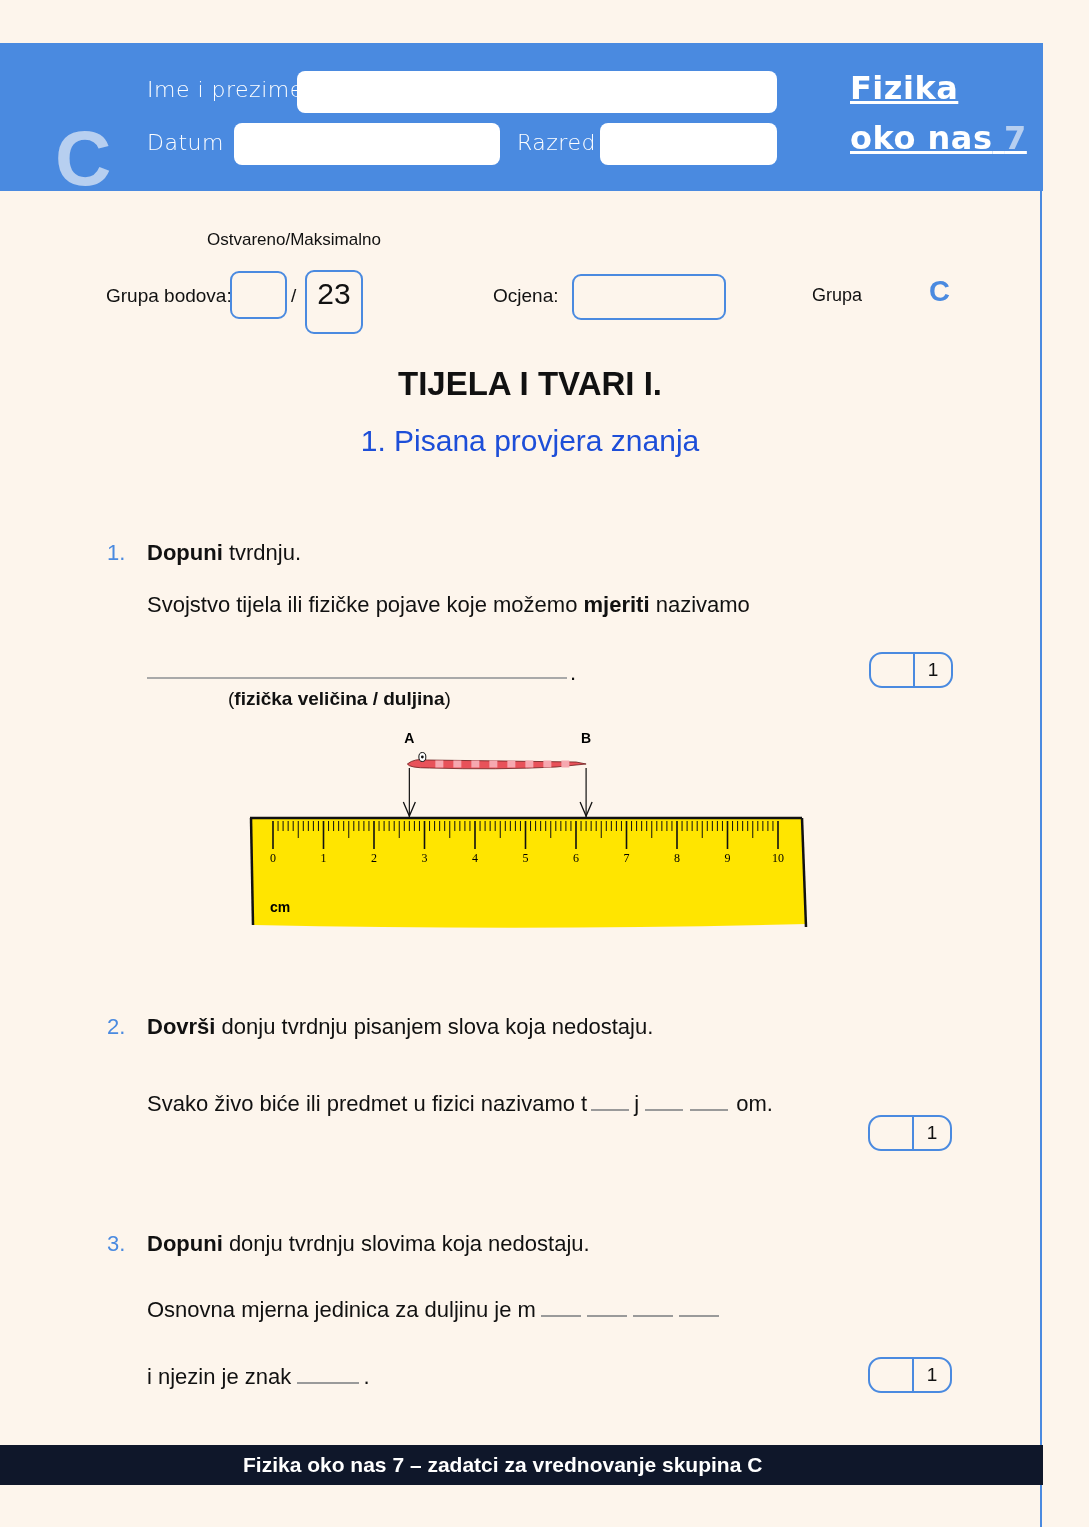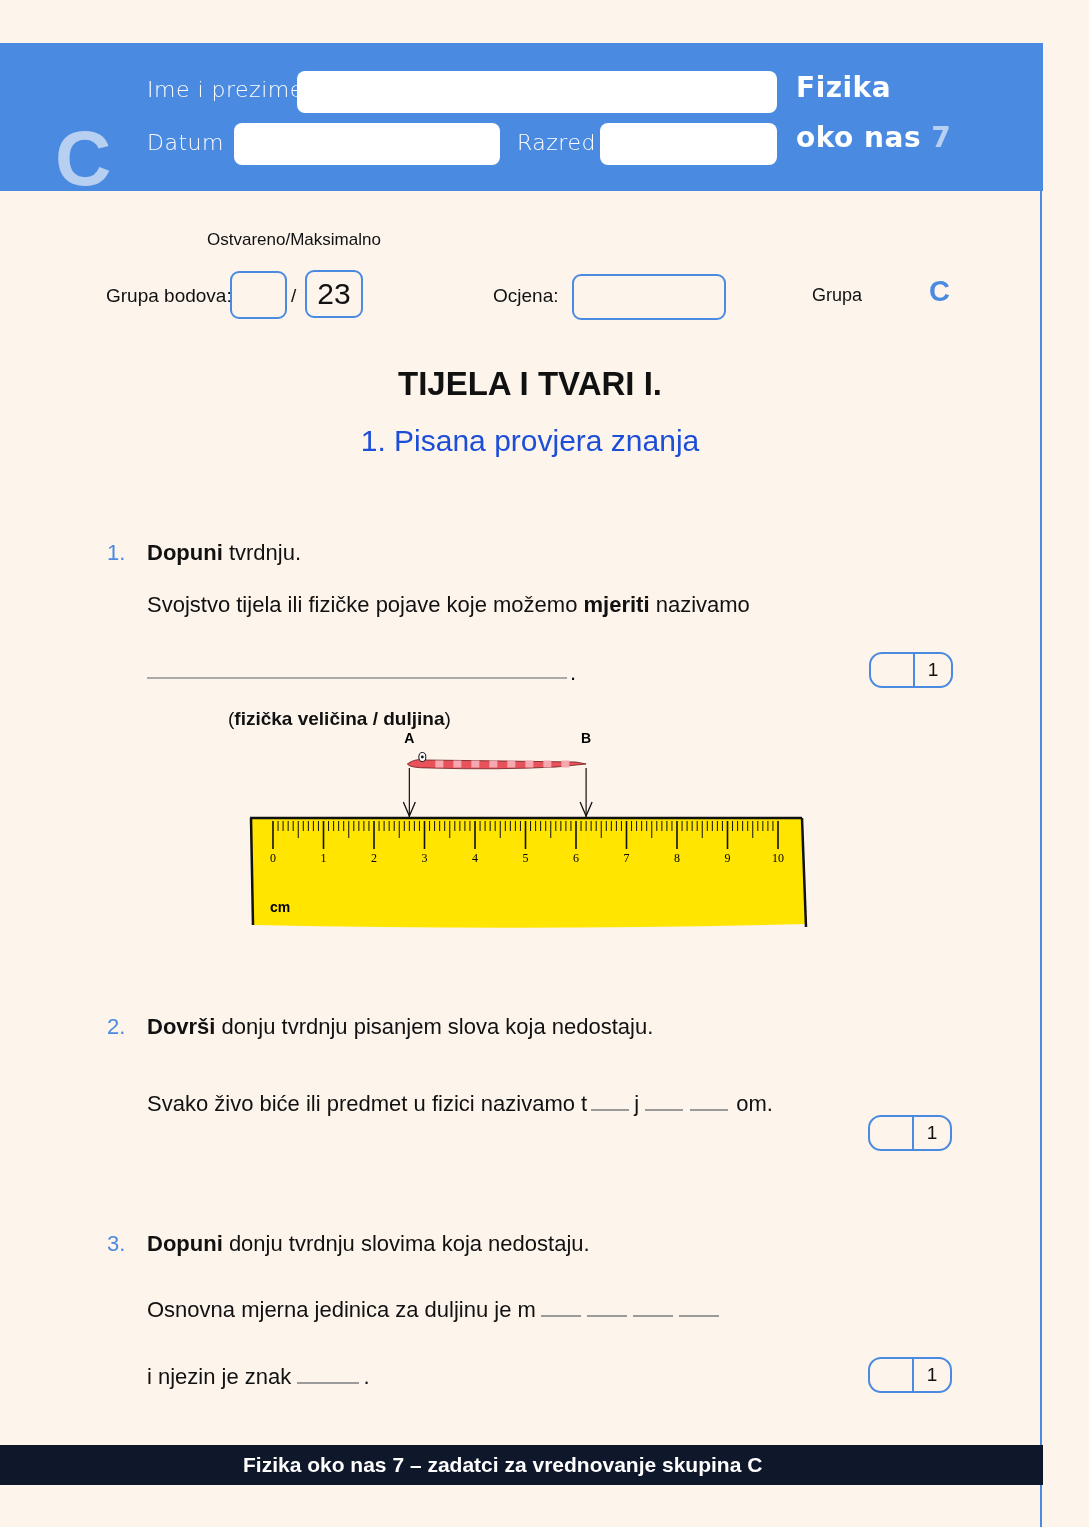--- a/index.html
+++ b/index.html
@@ -23,34 +23,35 @@
   }
   .header .lbl {
     position:absolute; color:#fff; font-size:22px; letter-spacing:0.5px;
     font-family:"DejaVu Sans", sans-serif; font-weight:300;
   }
   .header .field {
     position:absolute; background:#fff; border-radius:8px; height:40px;
     border:none;
   }
   .header .brand {
-    position:absolute; left:796px; top:63px; color:#fff; font-weight:bold;
-    font-size:28px; line-height:50px; font-family:"DejaVu Sans", sans-serif;
+    position:absolute; left:850px; top:63px; color:#fff; font-weight:bold;
+    font-size:32px; line-height:50px; font-family:"DejaVu Sans", sans-serif;
     letter-spacing:0.5px;
+    text-decoration:underline;
   }
   .header .brand .seven { color:#b7cff0; }
 
   .score-caption { position:absolute; left:207px; top:230px; font-size:17px; }
   .score-label { position:absolute; left:106px; top:285px; font-size:19px; }
   .score-box {
     position:absolute; border:2px solid #4a8ae0; border-radius:9px;
     box-sizing:border-box; background:transparent;
   }
   .score-slash { position:absolute; left:291px; top:285px; font-size:19px; }
-  .score-max { position:absolute; left:305px; top:270px; width:58px; height:48px;
+  .score-max { position:absolute; left:305px; top:270px; width:58px; height:64px;
     font-size:30px; text-align:center; line-height:44px; }
   .ocjena-label { position:absolute; left:493px; top:285px; font-size:19px; }
   .grupa-label { position:absolute; left:812px; top:285px; font-size:18px; }
   .grupa-val { position:absolute; left:929px; top:275px; font-size:29px; font-weight:bold; color:#4a8ae0; }
 
   .title { position:absolute; left:0; width:1060px; top:365px; text-align:center;
     font-size:33px; font-weight:bold; }
   .subtitle { position:absolute; left:0; width:1060px; top:424px; text-align:center;
     font-size:30px; color:#1d4ed8; }
 
@@ -61,21 +62,21 @@
 
   .points {
     position:absolute; width:84px; height:36px; border:2px solid #4a8ae0; border-radius:13px;
     box-sizing:border-box; display:flex;
   }
   .points .earned { width:42px; border-right:2px solid #4a8ae0; }
   .points .max { flex:1; text-align:center; line-height:32px; font-size:19px; }
 
   .answer-line { position:absolute; left:147px; top:677px; width:420px; border-bottom:2px solid #a9a9a9; }
   .answer-dot { position:absolute; left:570px; top:660px; font-size:22px; }
-  .hint { position:absolute; left:228px; top:688px; font-size:19px;margin-top:20px; }
+  .hint { position:absolute; left:228px; top:688px; font-size:19px; }
 
   .ruler-svg { position:absolute; left:240px; top:722px; }
 
   .footer {
     position:absolute; left:0; top:1445px; width:1043px; height:40px; background:#0f172a;
     color:#fff; font-weight:bold; font-size:21px; line-height:40px;
   }
   .footer span { position:absolute; left:243px; }
 </style>
 </head>

